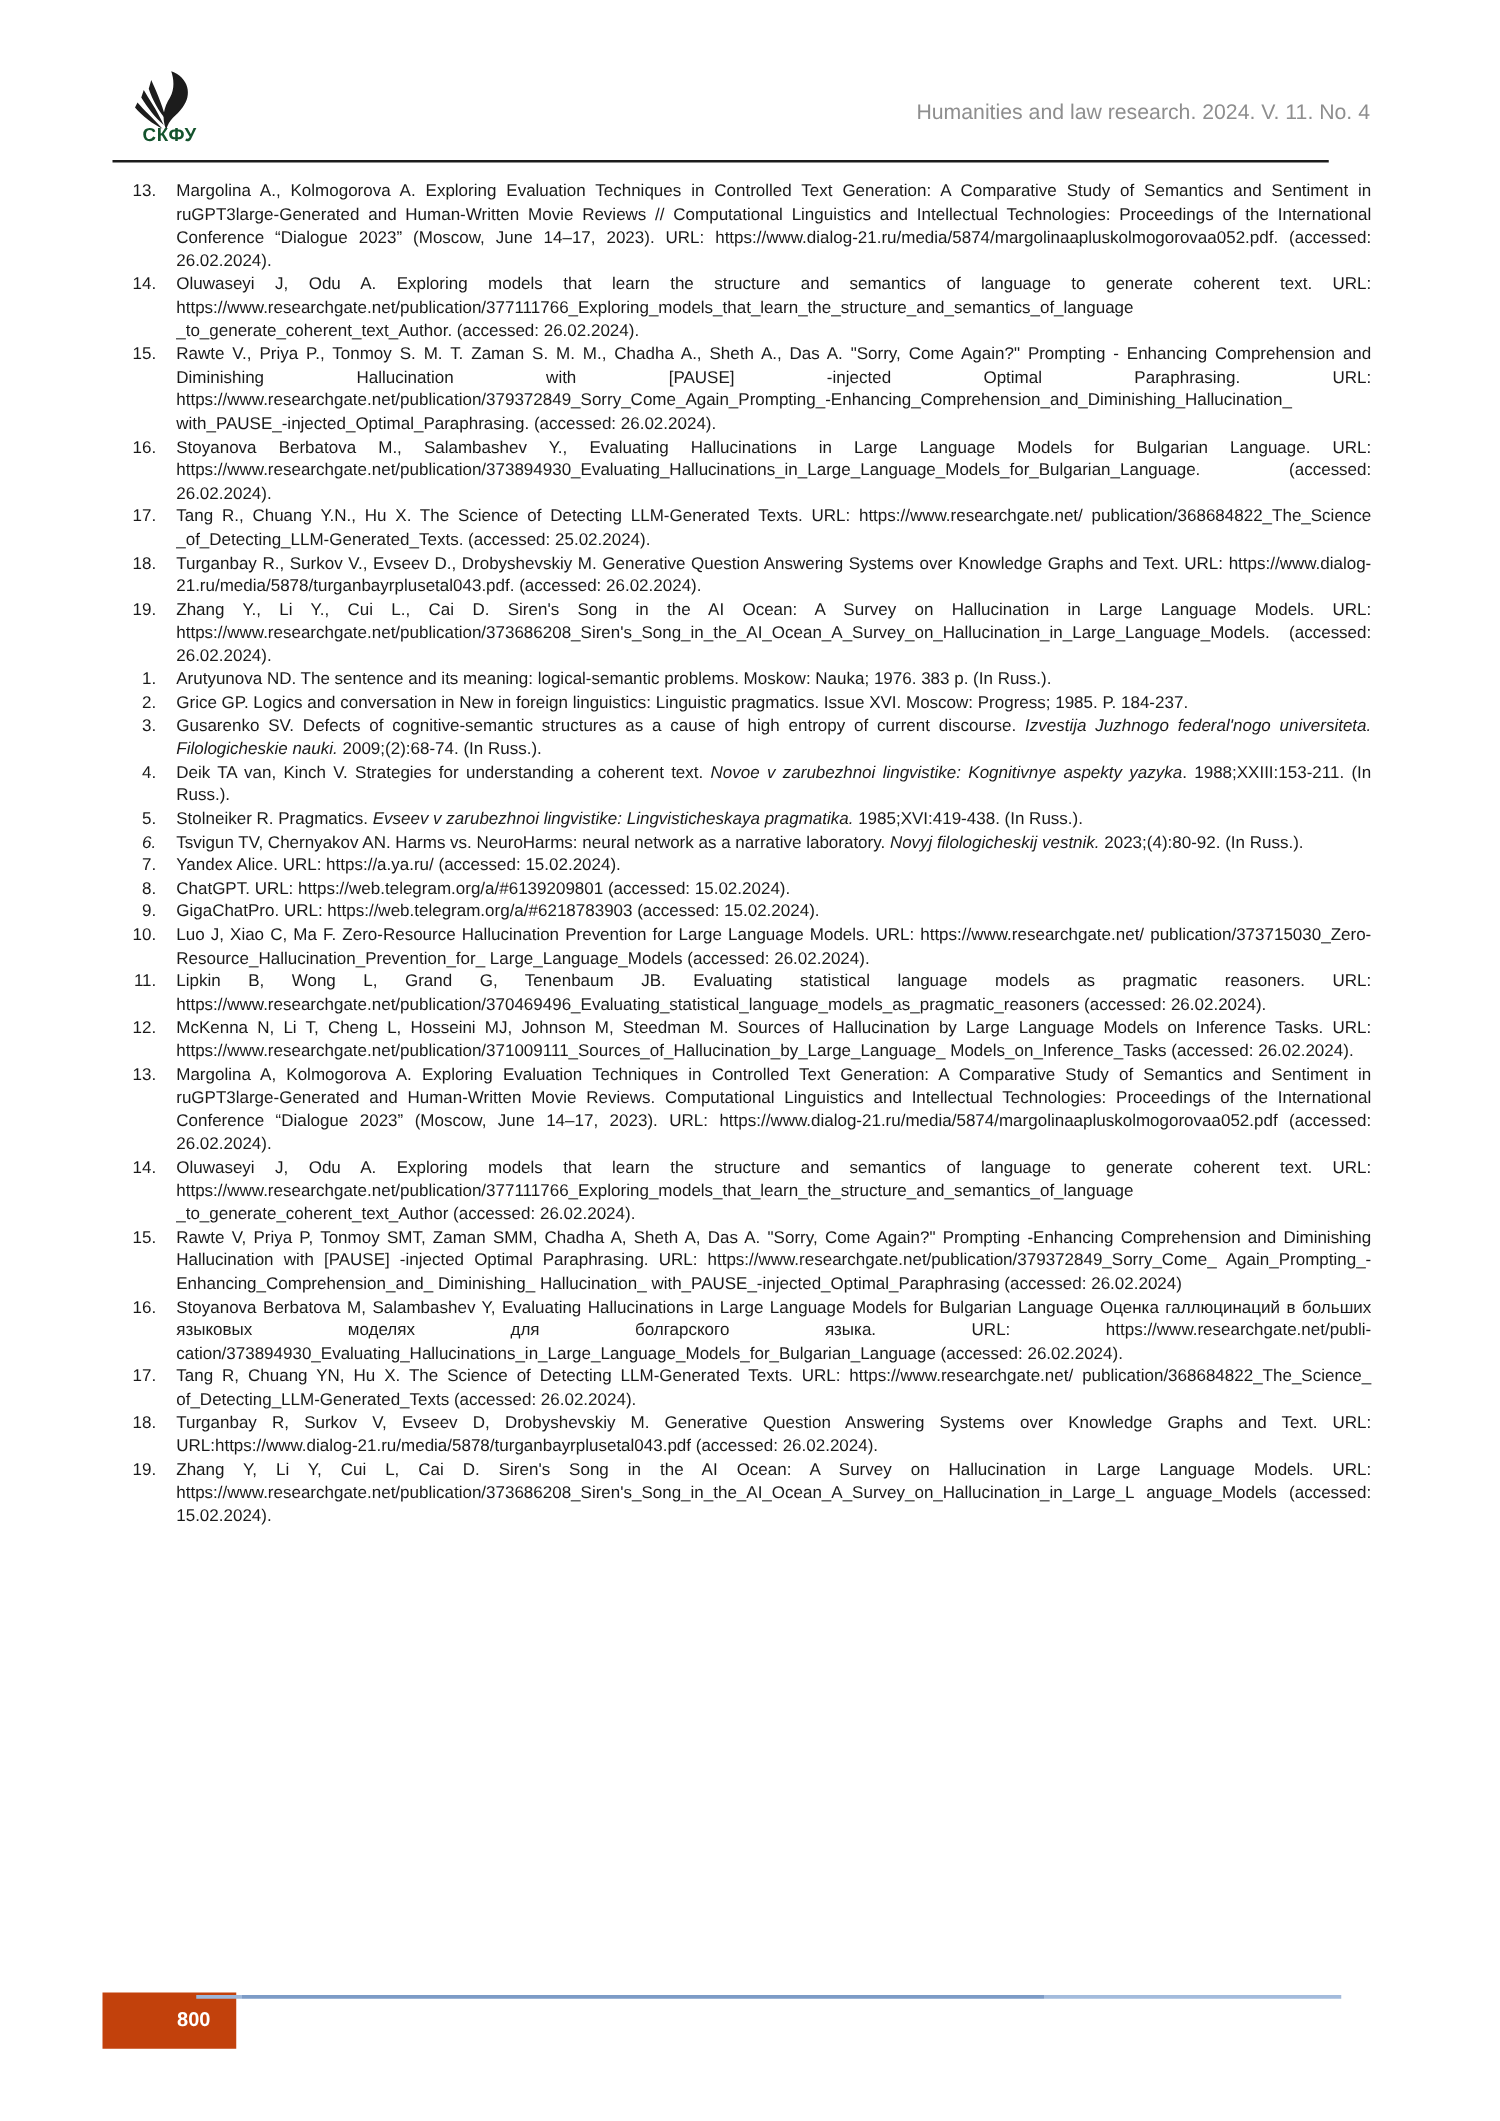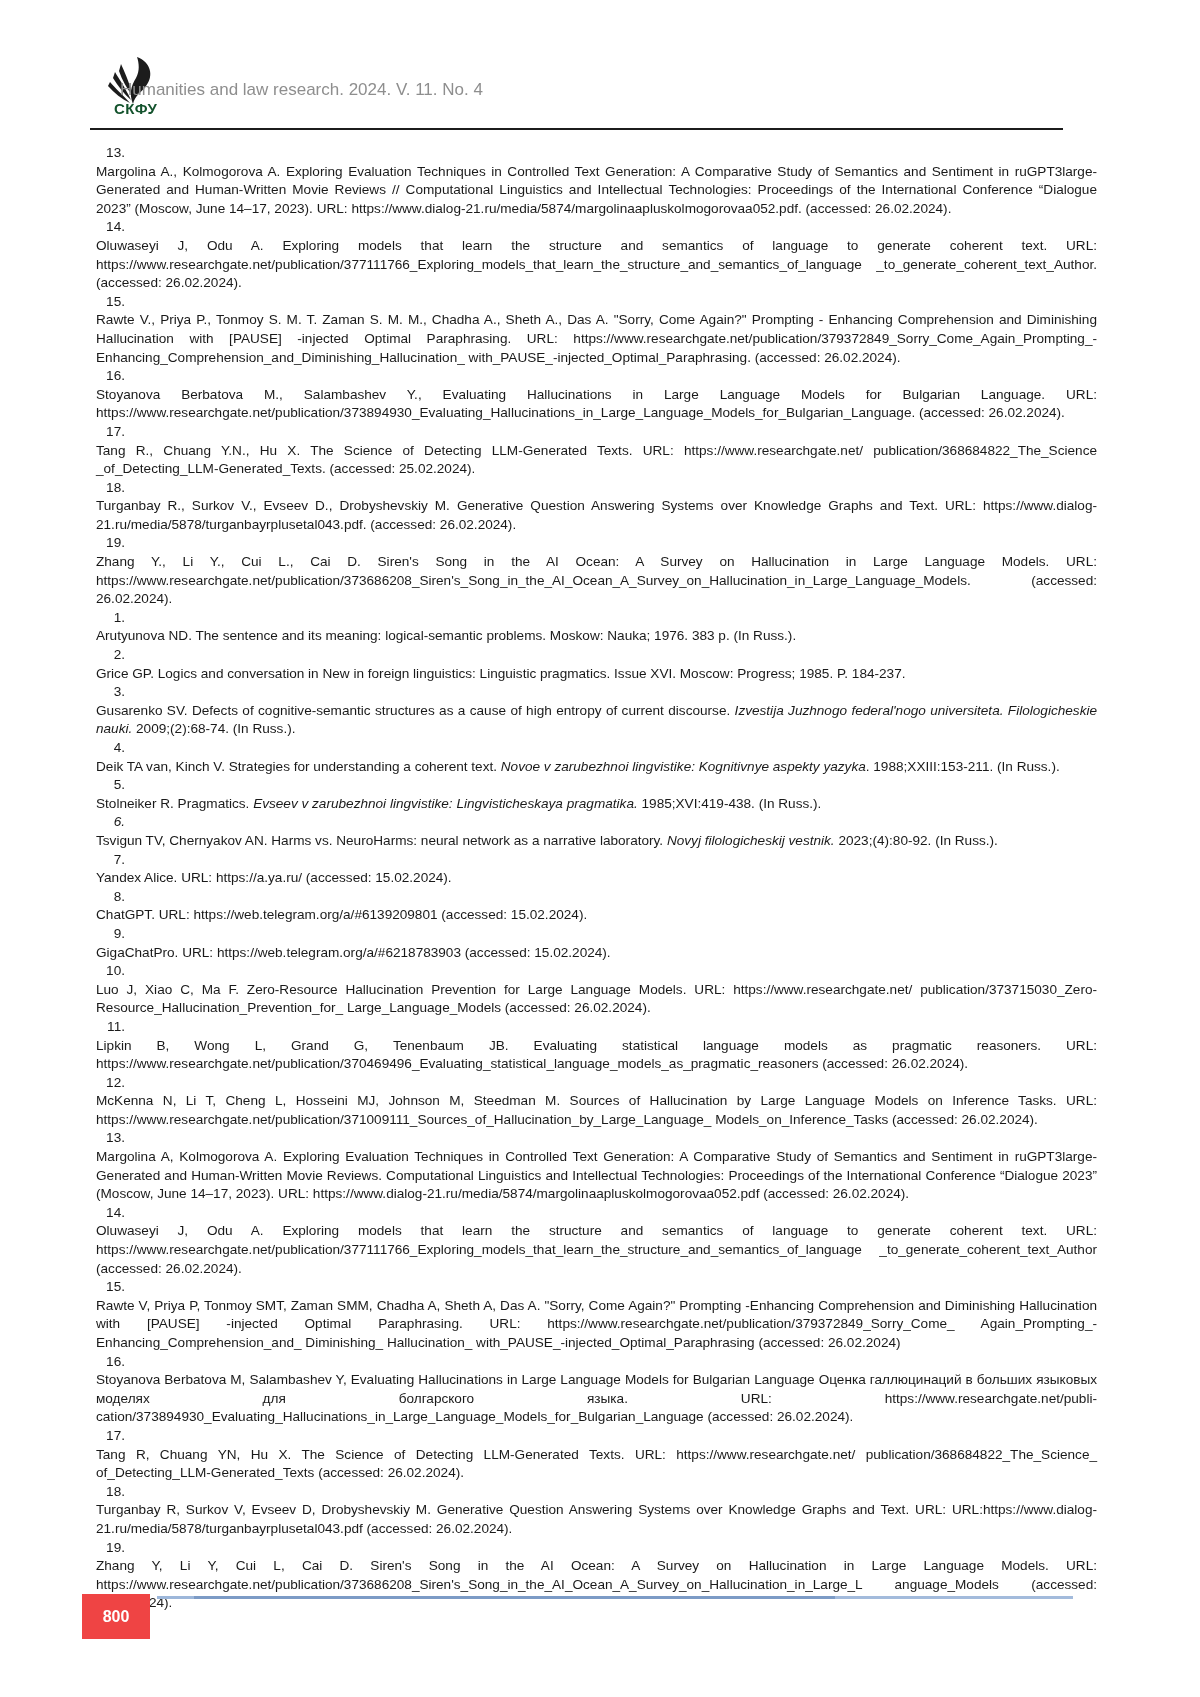--- a/index.html
+++ b/index.html
@@ -17,50 +17,50 @@
     position:absolute; left:106px; top:56px;
     display:flex; flex-direction:column; align-items:flex-start;
   }
   .logo svg { display:block; }
   .logo-text {
     font-weight:bold; font-size:15px; letter-spacing:0.5px;
     color:#14532d; margin-top:-8px; margin-left:8px;
   }
   .journal-title {
     position:absolute; top:80px; left:120px; right:104px;
-    text-align:left;
+    text-align:right;
     font-size:17px; color:#8e8e8e;
   }
   .header-rule {
     position:absolute; top:128px; left:90px; width:973px;
     border-top:2px solid #1c1c1c;
   }
   
   .content { position:absolute; left:96px; top:144px; width:1001px; }
-  .ref-item { display:flex;flex-direction:column; }
+  .ref-item { display:flex; }
   .ref-num {
     flex:none; width:29px; margin-right:16px;
     font-size:13.6px; line-height:18.6px; text-align:right;
   }
   .ref-text {
     flex:1; font-size:13.6px; line-height:18.6px;
     text-align:justify; overflow-wrap:anywhere;
   }
   .italic { font-style:italic; }
   .references-heading {
     text-align:center; font-weight:bold; font-size:17px;
     margin:26px 0 11px 0;
   }
   
   .page-number-box {
     position:absolute; left:82px; top:1594px;
     width:68px; height:45px;
-    background:#ef4444;
+    background:#c2410c;
     color:#ffffff; font-weight:bold; font-size:16px;
-    display:flex; align-items:center; justify-content:center;
+    display:flex; align-items:center; justify-content:center;padding-left:39px;
   }
   .footer-rule {
     position:absolute; left:157px; top:1596px;
     width:916px; height:3px;
     background:linear-gradient(to right,
       #9db7da 0%, #9db7da 4%,
       #7c9bc6 4%, #7c9bc6 74%,
       #a3bbdc 74%, #a3bbdc 100%);
   }
 </style>

